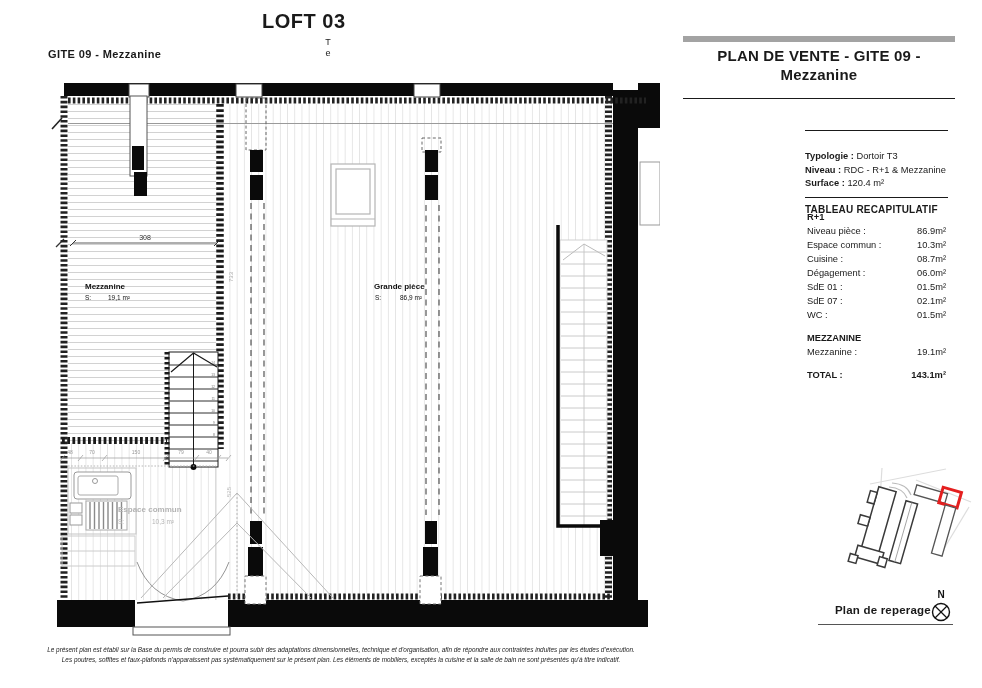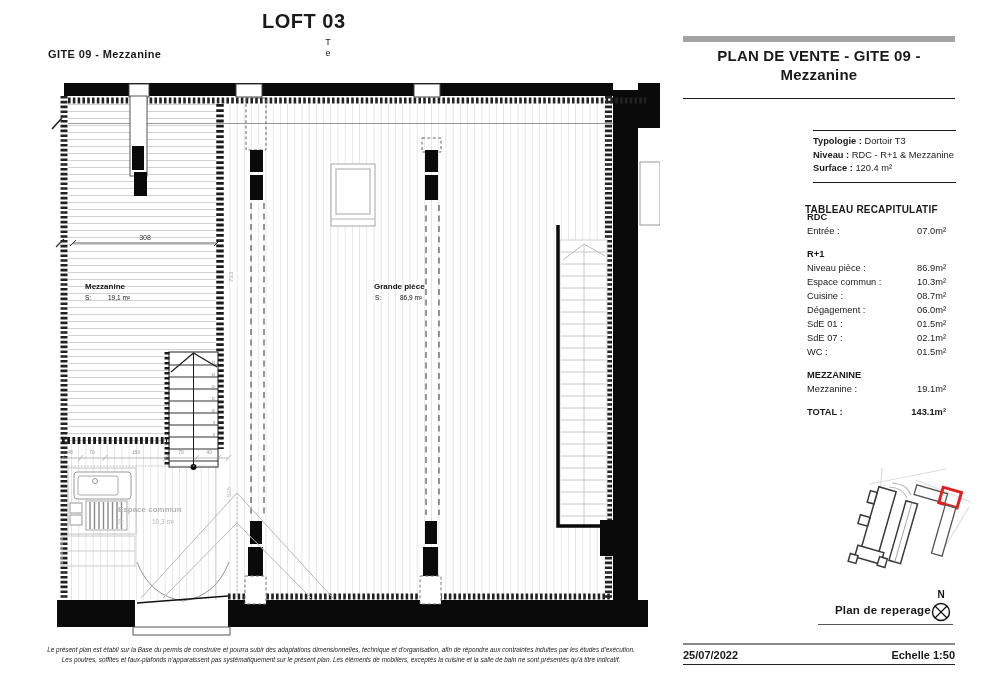--- a/index.html
+++ b/index.html
@@ -11,21 +11,21 @@
   .vert-letters{position:absolute;left:323px;top:37px;font-size:9px;line-height:11px;text-align:center;width:10px;color:#222;}
   
   .plan-svg{position:absolute;left:30px;top:80px;width:630px;height:565px;}
   
   .panel{position:absolute;left:683px;top:0;width:272px;height:688px;}
   .panel-header{position:absolute;left:0;top:36px;width:272px;border-top:6px solid #a3a3a3;
      border-bottom:1.6px solid #1a1a1a;text-align:center;padding:4px 0 14px;}
   .panel-title{font-size:15px;line-height:19px;font-weight:700;letter-spacing:.2px;}
   .panel-address{font-size:9px;font-weight:600;margin-top:2px;}
   .typology{position:absolute;left:122px;top:130px;width:143px;border-top:1.6px solid #1a1a1a;
-     border-bottom:1.6px solid #1a1a1a;padding:4px 0 6px;font-size:9.3px;line-height:13.5px;margin-left:8px;}
+     border-bottom:1.6px solid #1a1a1a;padding:19px 0 6px;font-size:9.3px;line-height:13.5px;}
   .trow b{font-weight:700;}
   .table-title{position:absolute;left:122px;top:204px;font-size:10px;font-weight:700;letter-spacing:.2px;}
   .recap{position:absolute;left:124px;top:210px;width:139px;font-size:9.3px;}
   .rsection{margin-bottom:9px;}
   .rheading{font-weight:700;line-height:14px;}
   .rrow{display:flex;justify-content:space-between;line-height:14px;}
   .rtotal{display:flex;justify-content:space-between;font-weight:700;margin-top:9px;line-height:14px;}
   .map-svg{position:absolute;left:147px;top:462px;width:146px;height:132px;}
   .map-caption{position:absolute;left:152px;top:604px;font-size:11.5px;font-weight:600;letter-spacing:.2px;text-align:center;}
   .compass-svg{position:absolute;left:246px;top:588px;width:24px;height:36px;}
@@ -222,27 +222,20 @@
     <div class="typology">
       <div class="trow"><b>Typologie :</b> <span>Dortoir T3</span></div>
       <div class="trow"><b>Niveau :</b> <span>RDC - R+1 &amp; Mezzanine</span></div>
       <div class="trow"><b>Surface :</b> <span>120.4 m²</span></div>
     </div>
 
     <div class="table-title">TABLEAU RECAPITULATIF</div>
 
     <div class="recap">
       <div class="rsection">
-        <div class="rheading">RDC</div>
-        <div class="rrow">
-            <span>Entrée :</span>
-            <span>07.0m²</span>
-          </div>
-      </div>
-      <div class="rsection">
         <div class="rheading">R+1</div>
         <div class="rrow">
             <span>Niveau pièce :</span>
             <span>86.9m²</span>
           </div>
         <div class="rrow">
             <span>Espace commun :</span>
             <span>10.3m²</span>
           </div>
         <div class="rrow">
@@ -311,24 +304,20 @@
 
     <svg class="compass-svg" viewBox="0 0 24 36">
       <text x="12" y="10" font-size="10" font-weight="bold" text-anchor="middle" fill="#111">N</text>
       <circle cx="12" cy="24" r="8.5" fill="none" stroke="#111" stroke-width="1.4"></circle>
       <line x1="6" y1="18" x2="18" y2="30" stroke="#111" stroke-width="1.2"></line>
       <line x1="18" y1="18" x2="6" y2="30" stroke="#111" stroke-width="1.2"></line>
     </svg>
 
     <div class="map-rule"></div>
 
-    <div class="datebar">
-      <span>25/07/2022</span>
-      <span>Echelle 1:50</span>
-    </div>
   </aside>
 
   <div class="disclaimer">
     <div>Le présent plan est établi sur la Base du permis de construire et pourra subir des adaptations dimensionnelles, technique et d'organisation, afin de répondre aux contraintes induites par les études d'exécution.</div>
     <div>Les poutres, soffites et faux-plafonds n'apparaissent pas systématiquement sur le présent plan. Les éléments de mobiliers, exceptés la cuisine et la salle de bain ne sont présentés qu'à titre indicatif.</div>
   </div>
 
 </div>
 
 </body></html>

